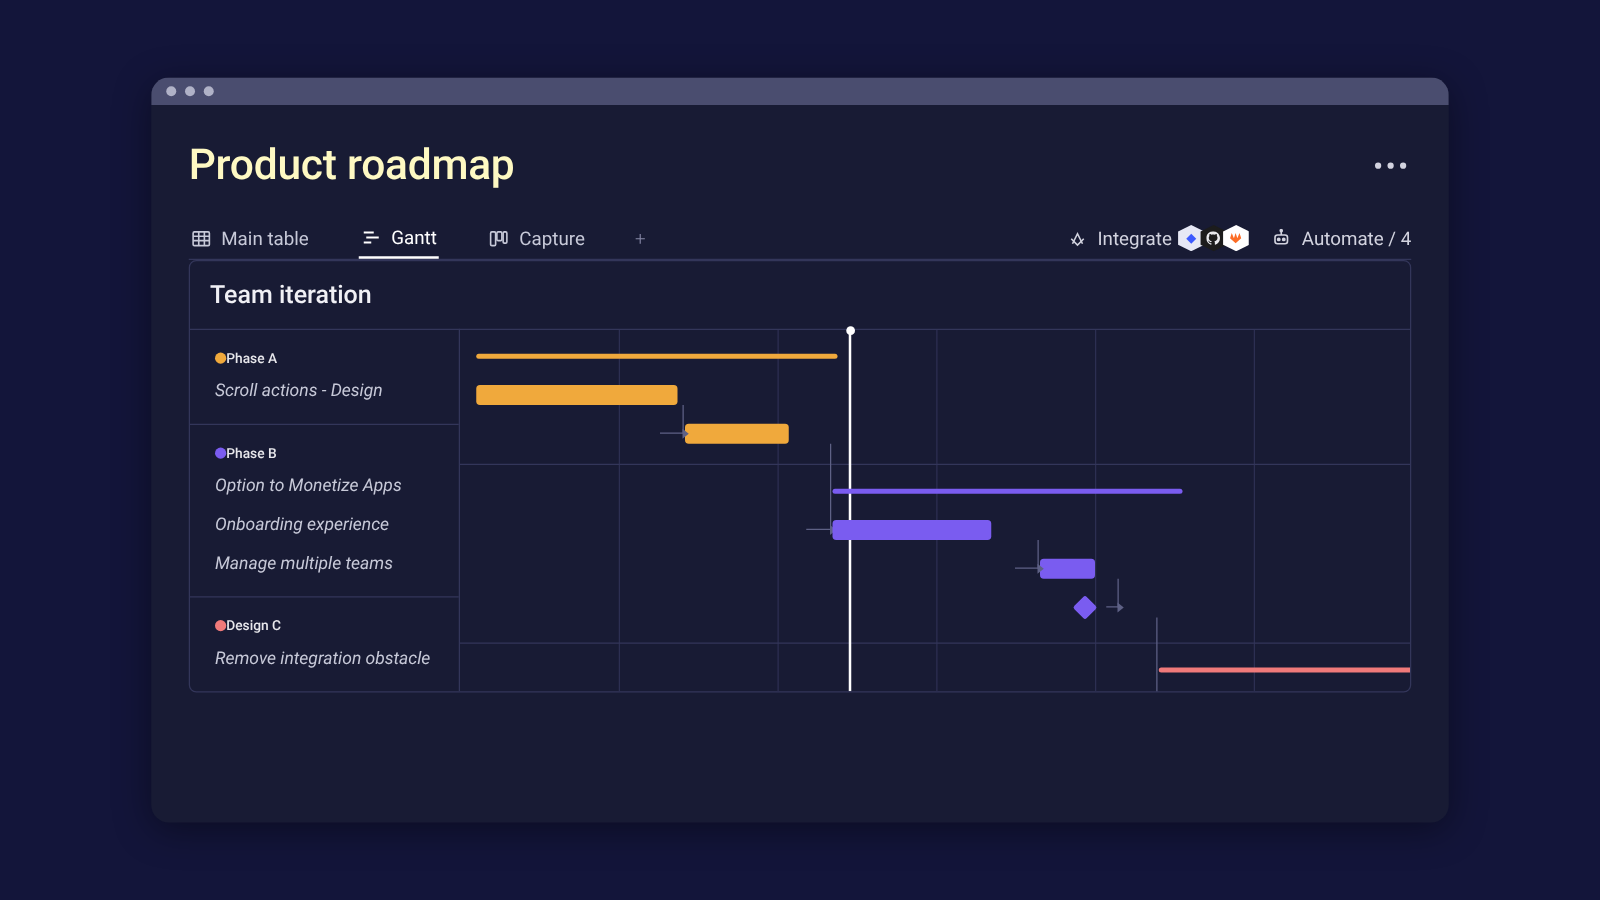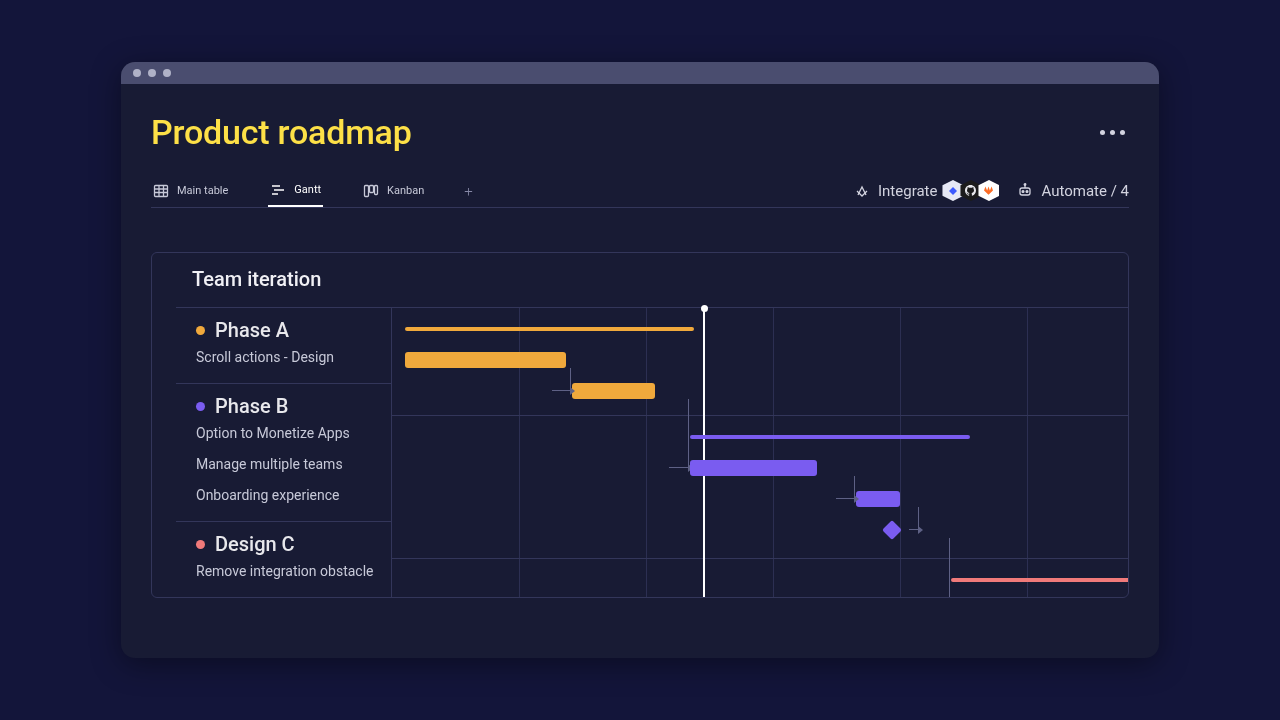--- a/index.html
+++ b/index.html
@@ -33,39 +33,39 @@
     padding-left: 12px;
     gap: 7px;
   }
   .traffic-dot { width: 8px; height: 8px; border-radius: 50%; background: #b0b2c7; }
 
   .content { padding: 28px 30px 0 30px; }
 
   .page-title {
     font-size: 34px;
     font-weight: 500;
-    color: #fde047;
+    color: #fef9c3;
     letter-spacing: -0.2px;
     margin-bottom: 22px;
     display: flex;
     align-items: center;
     justify-content: space-between;
   }
   .more-dots { display: flex; gap: 5px; padding-right: 4px; }
   .more-dots span { width: 5px; height: 5px; border-radius: 50%; background: #d2d3df; }
 
   .tabs-row {
     display: flex;
     align-items: center;
     justify-content: space-between;
     border-bottom: 1px solid #33365a;
     height: 34px;
   }
   .tabs-left { display: flex; align-items: center; gap: 38px; height: 100%; }
-  .tab { display: flex; align-items: center; gap: 8px; color: #c7c9d8; font-size: 11px; height: 100%; padding: 0 2px; cursor: pointer; }
+  .tab { display: flex; align-items: center; gap: 8px; color: #c7c9d8; font-size: 15px; height: 100%; padding: 0 2px; cursor: pointer; }
   .tab.active { color: #ffffff; border-bottom: 2px solid #ffffff; }
   .tab-plus { color: #8688a6; font-size: 15px; font-weight: 300; }
 
   .tabs-right { display: flex; align-items: center; gap: 18px; font-size: 15px; color: #d2d3df; }
   .integrate { display: flex; align-items: center; gap: 8px; cursor: pointer; }
   .int-icons { display: flex; align-items: center; }
   .hex {
     width: 21px; height: 21px;
     clip-path: polygon(50% 0%, 100% 25%, 100% 75%, 50% 100%, 0% 75%, 0% 25%);
     display: flex; align-items: center; justify-content: center;
@@ -74,25 +74,23 @@
   .hex.a { background: #e6e8f5; color: #3d5afe; }
   .hex.b { background: #1c1c1c; color: #ffffff; }
   .hex.c { background: #ffffff; }
   .automate { display: flex; align-items: center; gap: 8px; cursor: pointer; }
 
   
   .icon { display: inline-flex; }
 
   
   .gantt-panel {
-    margin-top: 44px;
     border: 1px solid #33365a;
     border-radius: 6px;
     overflow: hidden;
-    padding-left: 24px;
   }
   .gantt-header {
     padding: 14px 16px 16px 16px;
     font-size: 20px;
     font-weight: 500;
     color: #f0f0f5;
   }
 
   .gantt-body {
     position: relative;
@@ -104,27 +102,27 @@
     flex: none;
     border-top: 1px solid #33365a;
     border-right: 1px solid #33365a;
   }
   .group {
     border-bottom: 1px solid #33365a;
     padding: 10px 0 10px 20px;
   }
   .group:last-child { border-bottom: none; }
   .group-head {
-    display: flex; align-items: center; gap: 10px;
-    font-size: 20px; color: #e8e8ec; font-weight: 500;
+    display: flex; align-items: center; 
+    font-size: 11px; color: #e8e8ec; font-weight: 500;
     height: 24px;
   }
   .dot { width: 9px; height: 9px; border-radius: 50%; }
   .task {
-    font-size: 14px; color: #c7c9d8; line-height: 31px;
+    font-size: 14px; color: #c7c9d8; line-height: 31px; font-style: italic;
   }
 
   .gantt-right {
     flex: 1;
     position: relative;
     border-top: 1px solid #33365a;
   }
   .grid-col {
     position: absolute; top: 0; bottom: 0; width: 1px; background: #2c2f52;
   }
@@ -211,21 +209,21 @@
         </div>
 
         <div class="tab">
           <span class="icon">
             <svg width="16" height="16" viewBox="0 0 16 16" fill="none" stroke="#c7c9d8" stroke-width="1.3">
               <rect x="1.5" y="2.5" width="4" height="11" rx="1"></rect>
               <rect x="6.5" y="2.5" width="4" height="7" rx="1"></rect>
               <rect x="11.5" y="2.5" width="3" height="9" rx="1"></rect>
             </svg>
           </span>
-          <span>Kanban</span>
+          <span>Capture</span>
         </div>
 
         <div class="tab-plus">+</div>
       </div>
 
       <div class="tabs-right">
         <div class="integrate">
           <span class="icon">
             <svg width="16" height="16" viewBox="0 0 16 16" fill="none" stroke="#d2d3df" stroke-width="1.3">
               <path d="M4 12 L8 4 L12 12"></path>
@@ -281,22 +279,22 @@
             </div>
             <div class="task">Scroll actions - Design</div>
           </div>
 
           <div class="group">
             <div class="group-head">
               <span class="dot" style="background:#7a5cf0"></span>
               <span>Phase B</span>
             </div>
             <div class="task">Option to Monetize Apps</div>
+            <div class="task">Onboarding experience</div>
             <div class="task">Manage multiple teams</div>
-            <div class="task">Onboarding experience</div>
           </div>
 
           <div class="group">
             <div class="group-head">
               <span class="dot" style="background:#f07a7a"></span>
               <span>Design C</span>
             </div>
             <div class="task">Remove integration obstacle</div>
           </div>
 

